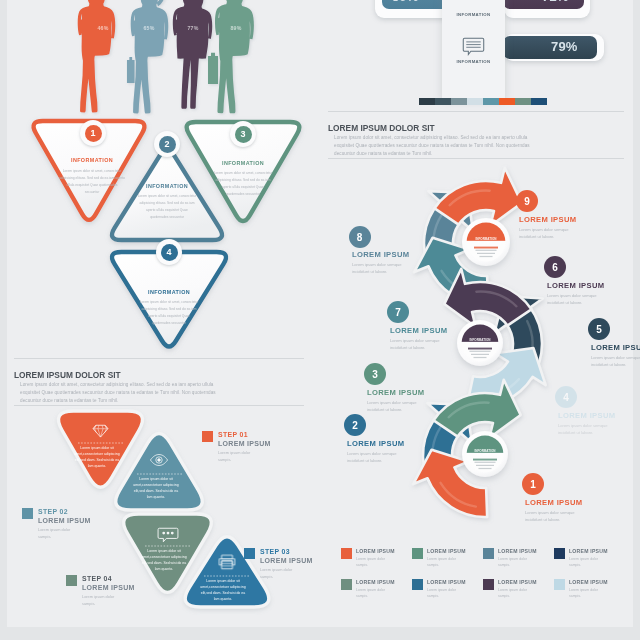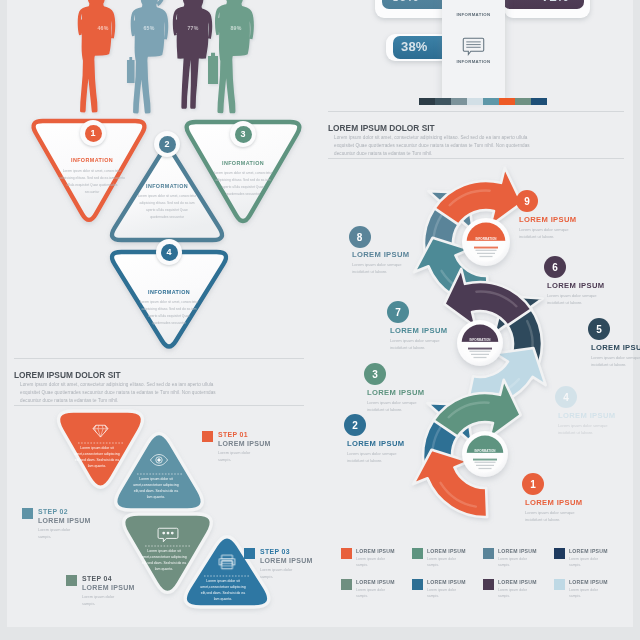--- a/index.html
+++ b/index.html
@@ -69,25 +69,25 @@
     <div class="barwrap" style="left:368px;top:-16px;width:82px;height:40px;">
       <div class="barfill" style="left:7px;top:-8px;width:82px;height:39px;background:linear-gradient(180deg,#5e8da6,#4d7f99);border-radius:7px;"></div>
       <div class="barval" style="left:17px;top:11px;">59%</div>
     </div>
 
     <div class="barwrap" style="left:497px;top:-16px;width:86px;height:40px;">
       <div class="barfill" style="left:-1px;top:-8px;width:81px;height:39px;background:linear-gradient(180deg,#5d4865,#4b3951);border-radius:7px;"></div>
       <div class="barval" style="left:38px;top:11px;">72%</div>
     </div>
 
-    <div class="barwrap" style="left:379px;top:40px;width:72px;height:27px;">
-      <div class="barfill" style="left:7px;top:2px;width:72px;height:23px;background:linear-gradient(180deg,#3c81a7,#2d6d92);border-radius:7px;"></div>
-      <div class="barval" style="left:15px;top:5px;">38%</div>
-    </div>
-
+
+    <div class="barwrap" style="left:497px;top:40px;width:100px;height:27px;">
+      <div class="barfill" style="left:-1px;top:2px;width:94px;height:23px;background:linear-gradient(180deg,#3f5768,#2f4350);border-radius:7px;"></div>
+      <div class="barval" style="left:47px;top:5px;">79%</div>
+    </div>
   </div>
 
   <div class="abs" style="left:435px;top:-20px;width:63px;height:124px;background:#f2f3f5;box-shadow:0 3px 8px rgba(120,128,136,.26);">
 
     <div class="abs panel-label" style="left:0;top:37.5px;width:63px;">INFORMATION</div>
     <svg class="abs" style="left:20px;top:62px;" width="23" height="21" viewBox="0 0 29 26">
       <path d="M3.2 2.6 h22.6 a1.6 1.6 0 0 1 1.6 1.6 v13.2 a1.6 1.6 0 0 1 -1.6 1.6 h-14.6 l-3.2 4.2 l0 -4.2 h-4.8 a1.6 1.6 0 0 1 -1.6 -1.6 v-13.2 a1.6 1.6 0 0 1 1.6 -1.6 z" fill="none" stroke="#62727e" stroke-width="1.3"></path>
       <g stroke="#62727e" stroke-width="1.1">
         <path d="M5.4 7.2 h18.2"></path>
           <path d="M5.4 10.6 h18.2"></path>

